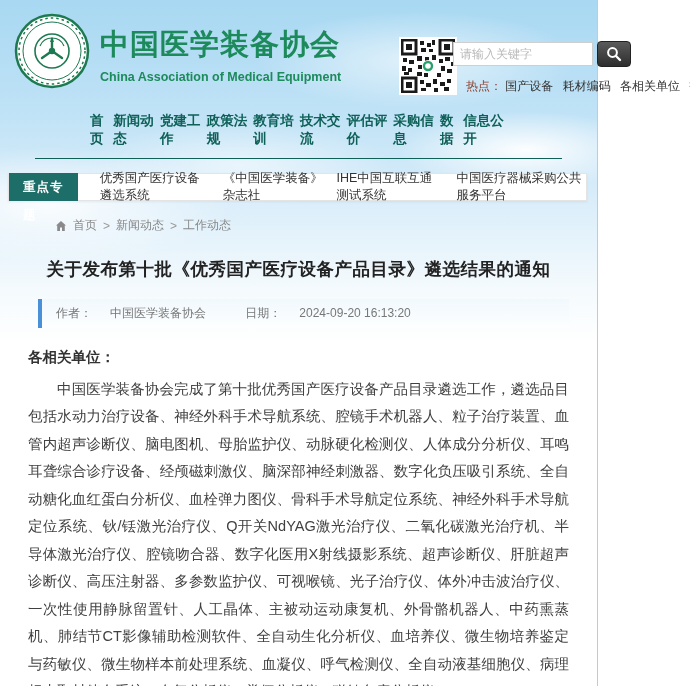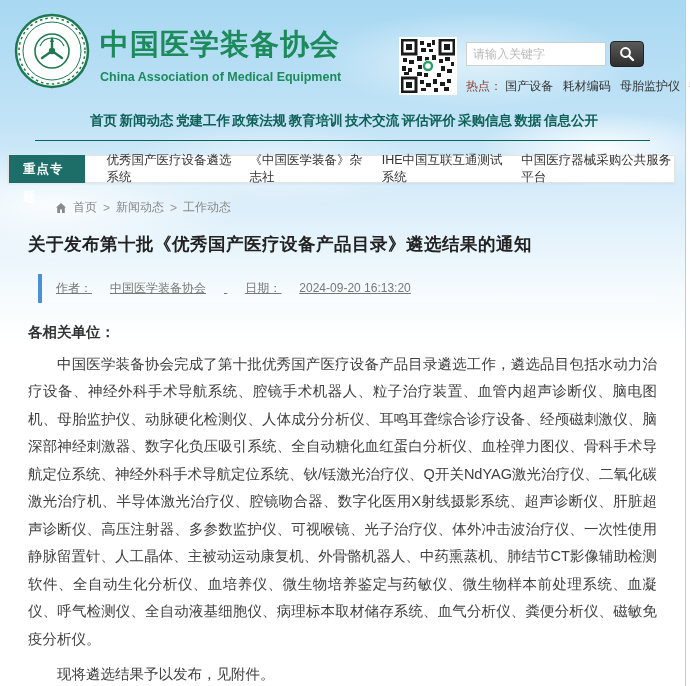--- a/index.html
+++ b/index.html
@@ -1,36 +1,36 @@
 <!DOCTYPE html>
 <html><head>
 <meta charset="utf-8">
 <style>
   * { margin:0; padding:0; box-sizing:border-box; }
   html,body { background:#fff; }
   body { font-family:"Liberation Sans","DejaVu Sans",sans-serif; width:690px; height:686px; overflow:hidden; }
   .page {
-    position:relative; width:686px; height:686px;
+    position:relative; width:598px; height:686px;
     border-right:1px solid #c9c9c9;
     background:
       radial-gradient(ellipse 180px 55px at 88% 150px, rgba(255,255,255,.95), rgba(255,255,255,0) 70%),
       radial-gradient(ellipse 230px 70px at 70% 60px, rgba(255,255,255,.6), rgba(255,255,255,0) 70%),
       radial-gradient(ellipse 260px 80px at 8% 205px, rgba(255,255,255,.85), rgba(255,255,255,0) 72%),
       radial-gradient(ellipse 220px 60px at 40% 165px, rgba(255,255,255,.55), rgba(255,255,255,0) 70%),
       linear-gradient(180deg,#a8d8f2 0%, #bfe2f6 16%, #dbeefa 30%, #f4fafd 42%, #ffffff 50%);
   }
 
   
   .header { position:relative; height:100px; }
   .logo { position:absolute; left:14px; top:13px; width:76px; height:76px; }
   .brand { position:absolute; left:100px; top:25px; }
   .brand h1 { font-size:29px; letter-spacing:1px; color:#1d8a5c; font-weight:bold; }
   .brand .en { font-size:12.5px; color:#1d8a5c; font-weight:bold; margin-top:5px; }
   .qr { position:absolute; left:399px; top:37px; width:58px; height:58px; background:#fff; padding:2px; }
-  .searchbar { position:absolute; left:466px; top:41px; display:flex; align-items:center; }
+  .searchbar { position:absolute; left:453px; top:41px; display:flex; align-items:center; }
   .search-input { width:140px; height:24px; border:1px solid #cfcfcf; background:#fff; font-size:12px; padding:0 6px; color:#333; }
   .search-input::placeholder { color:#b9b9b9; }
   .search-btn { width:34px; height:26px; margin-left:4px; border:1px solid #222;
     background:linear-gradient(180deg,#5a5a5a,#2e2e2e); border-radius:4px;
     display:flex; align-items:center; justify-content:center; cursor:pointer; }
   .hotline { position:absolute; left:466px; top:78px; font-size:12px; color:#333; white-space:nowrap; }
   .hotline .hot-label { color:#8c3f2c; }
   .hotline a { color:#333; text-decoration:none; margin-right:6px;text-align:center; }
 
   
@@ -44,24 +44,24 @@
   .topics-links { display:flex; gap:12px; margin-left:22px; }
   .topic-link { font-size:12.5px; color:#333; text-decoration:none; cursor:pointer; }
 
   
   .breadcrumb { display:flex; align-items:center; gap:6px; margin:16px 0 0 55px; font-size:12px; color:#888; }
   .breadcrumb a { color:#888; text-decoration:none; cursor:pointer; }
   .crumb-sep { color:#999; }
 
   
   .article { padding:0 28px; }
-  .article-title { text-align:left; font-size:17.5px; font-weight:bold; color:#222; margin-top:16px; letter-spacing:.5px; }
+  .article-title { text-align:center; font-size:17.5px; font-weight:bold; color:#222; margin-top:23px; letter-spacing:.5px; }
   .meta { margin:18px 0 0 10px; border-left:4px solid #4a90d9; padding:6px 0 6px 14px; font-size:12px; color:#777;
           background:linear-gradient(180deg,rgba(240,248,253,.8),rgba(255,255,255,.4)); }
-  .meta span { margin-right:18px;text-decoration:underline; }
+  .meta span { margin-right:18px; }
   .body-text { margin-top:16px; font-size:14.5px; color:#404040; line-height:27.5px; }
   .salutation { font-weight:bold; color:#333; }
   .para { text-indent:2em; text-align:justify; margin-top:4px; }
   .para2 { text-indent:2em; margin-top:8px; }
 </style>
 </head>
 <body>
 
 <div class="page">
 
@@ -136,21 +136,21 @@
           <circle cx="6.5" cy="6.5" r="4.4" fill="none" stroke="#fff" stroke-width="2"></circle>
           <line x1="10" y1="10" x2="14" y2="14" stroke="#fff" stroke-width="2.4" stroke-linecap="round"></line>
         </svg>
       </div>
     </div>
 
     <div class="hotline">
       <span class="hot-label">热点：</span>
       <a>国产设备</a>
       <a>耗材编码</a>
-      <a>母胎监护仪</a>
+      <a>各相关单位</a>
       <a>报告</a>
     </div>
   </div>
 
   <div class="nav">
     <a class="nav-item">首页</a>
     <a class="nav-item">新闻动态</a>
     <a class="nav-item">党建工作</a>
     <a class="nav-item">政策法规</a>
     <a class="nav-item">教育培训</a>

